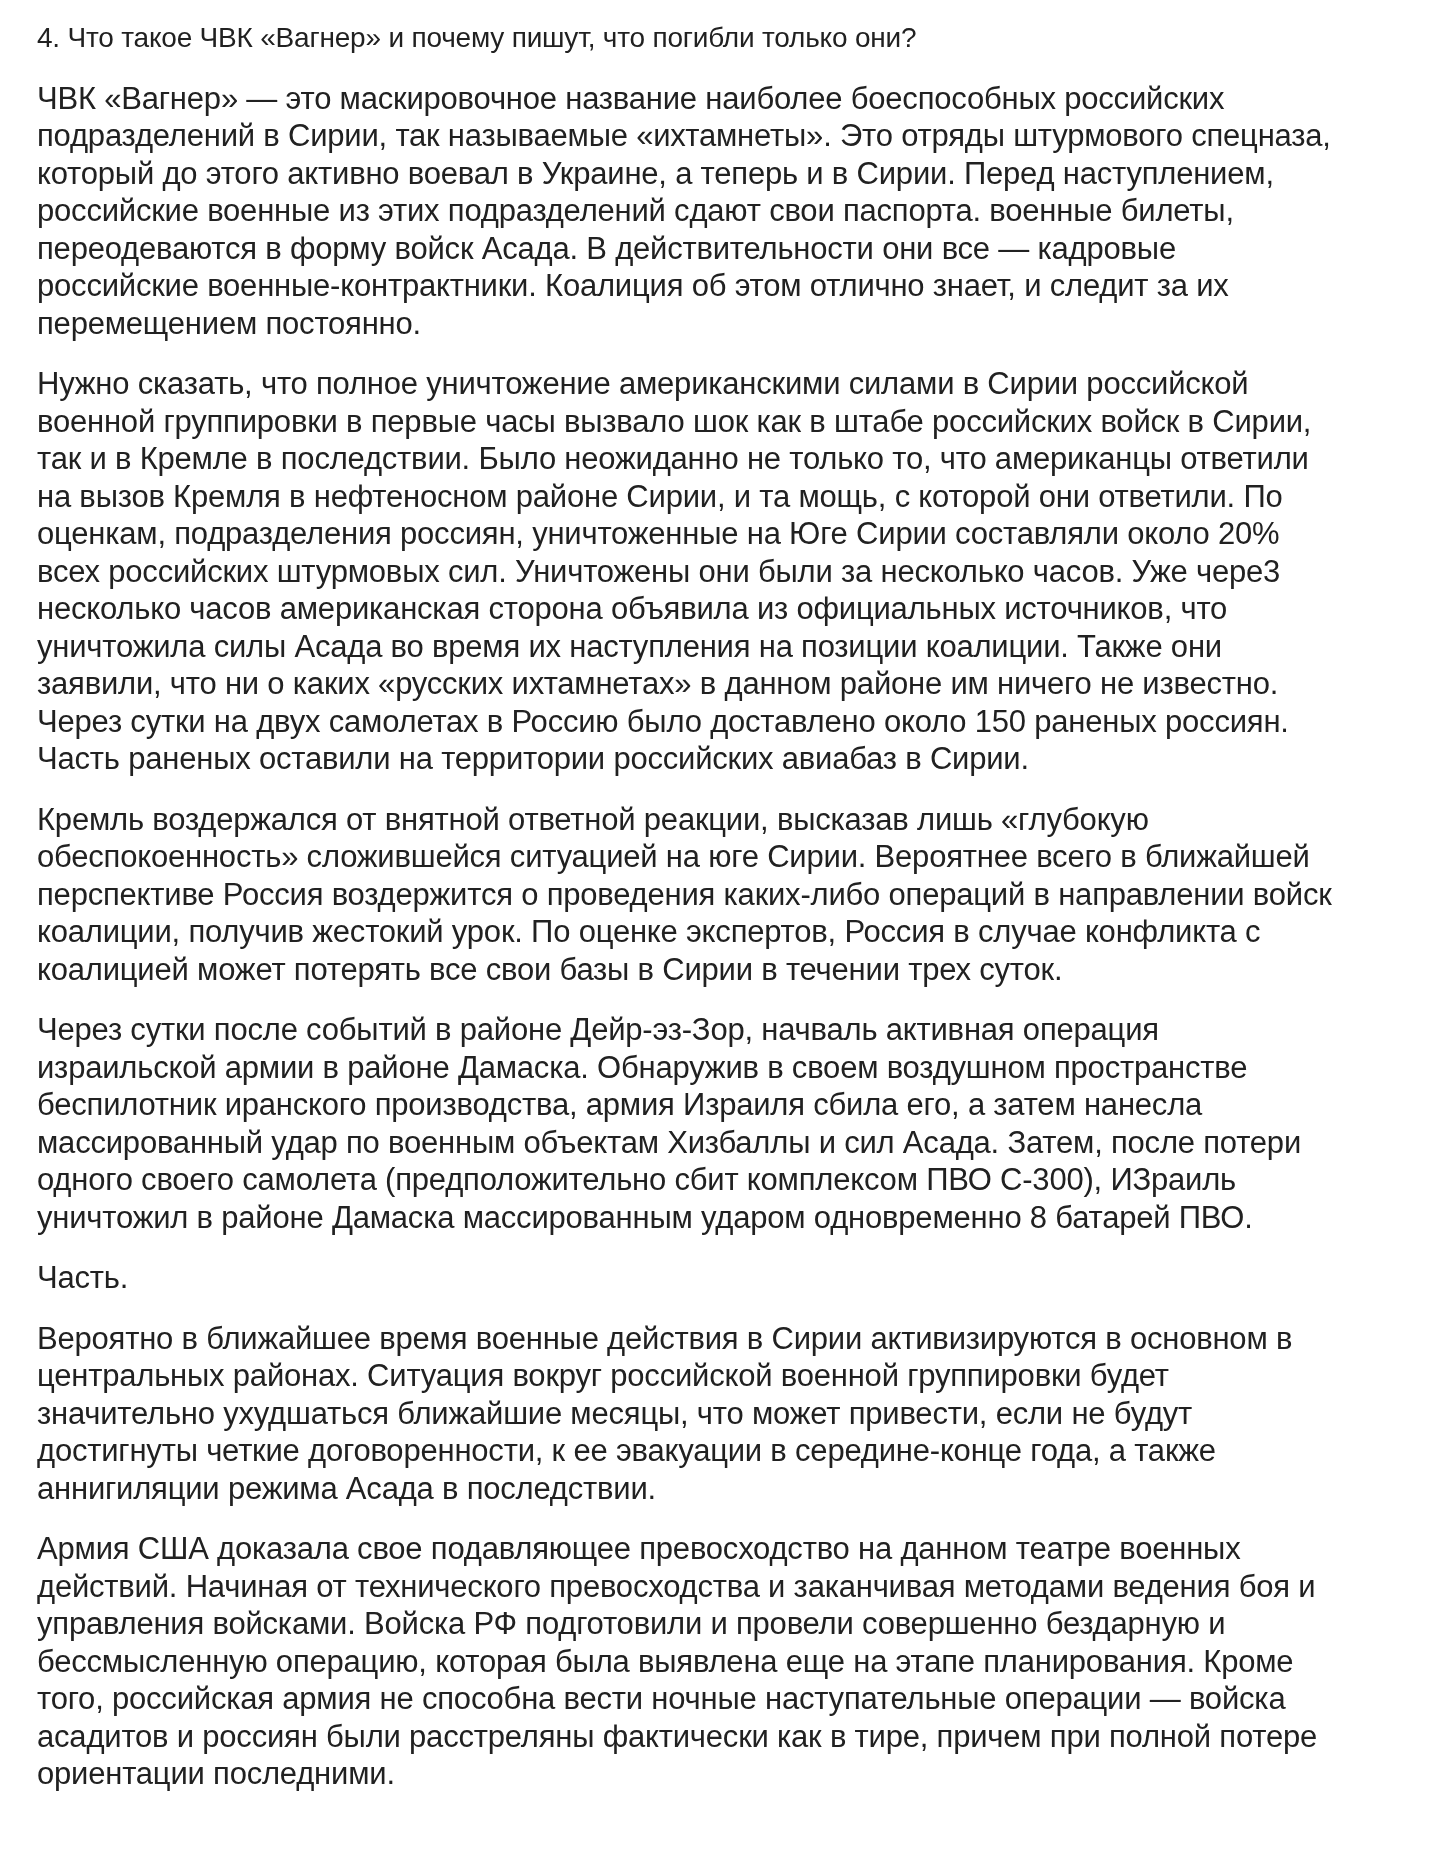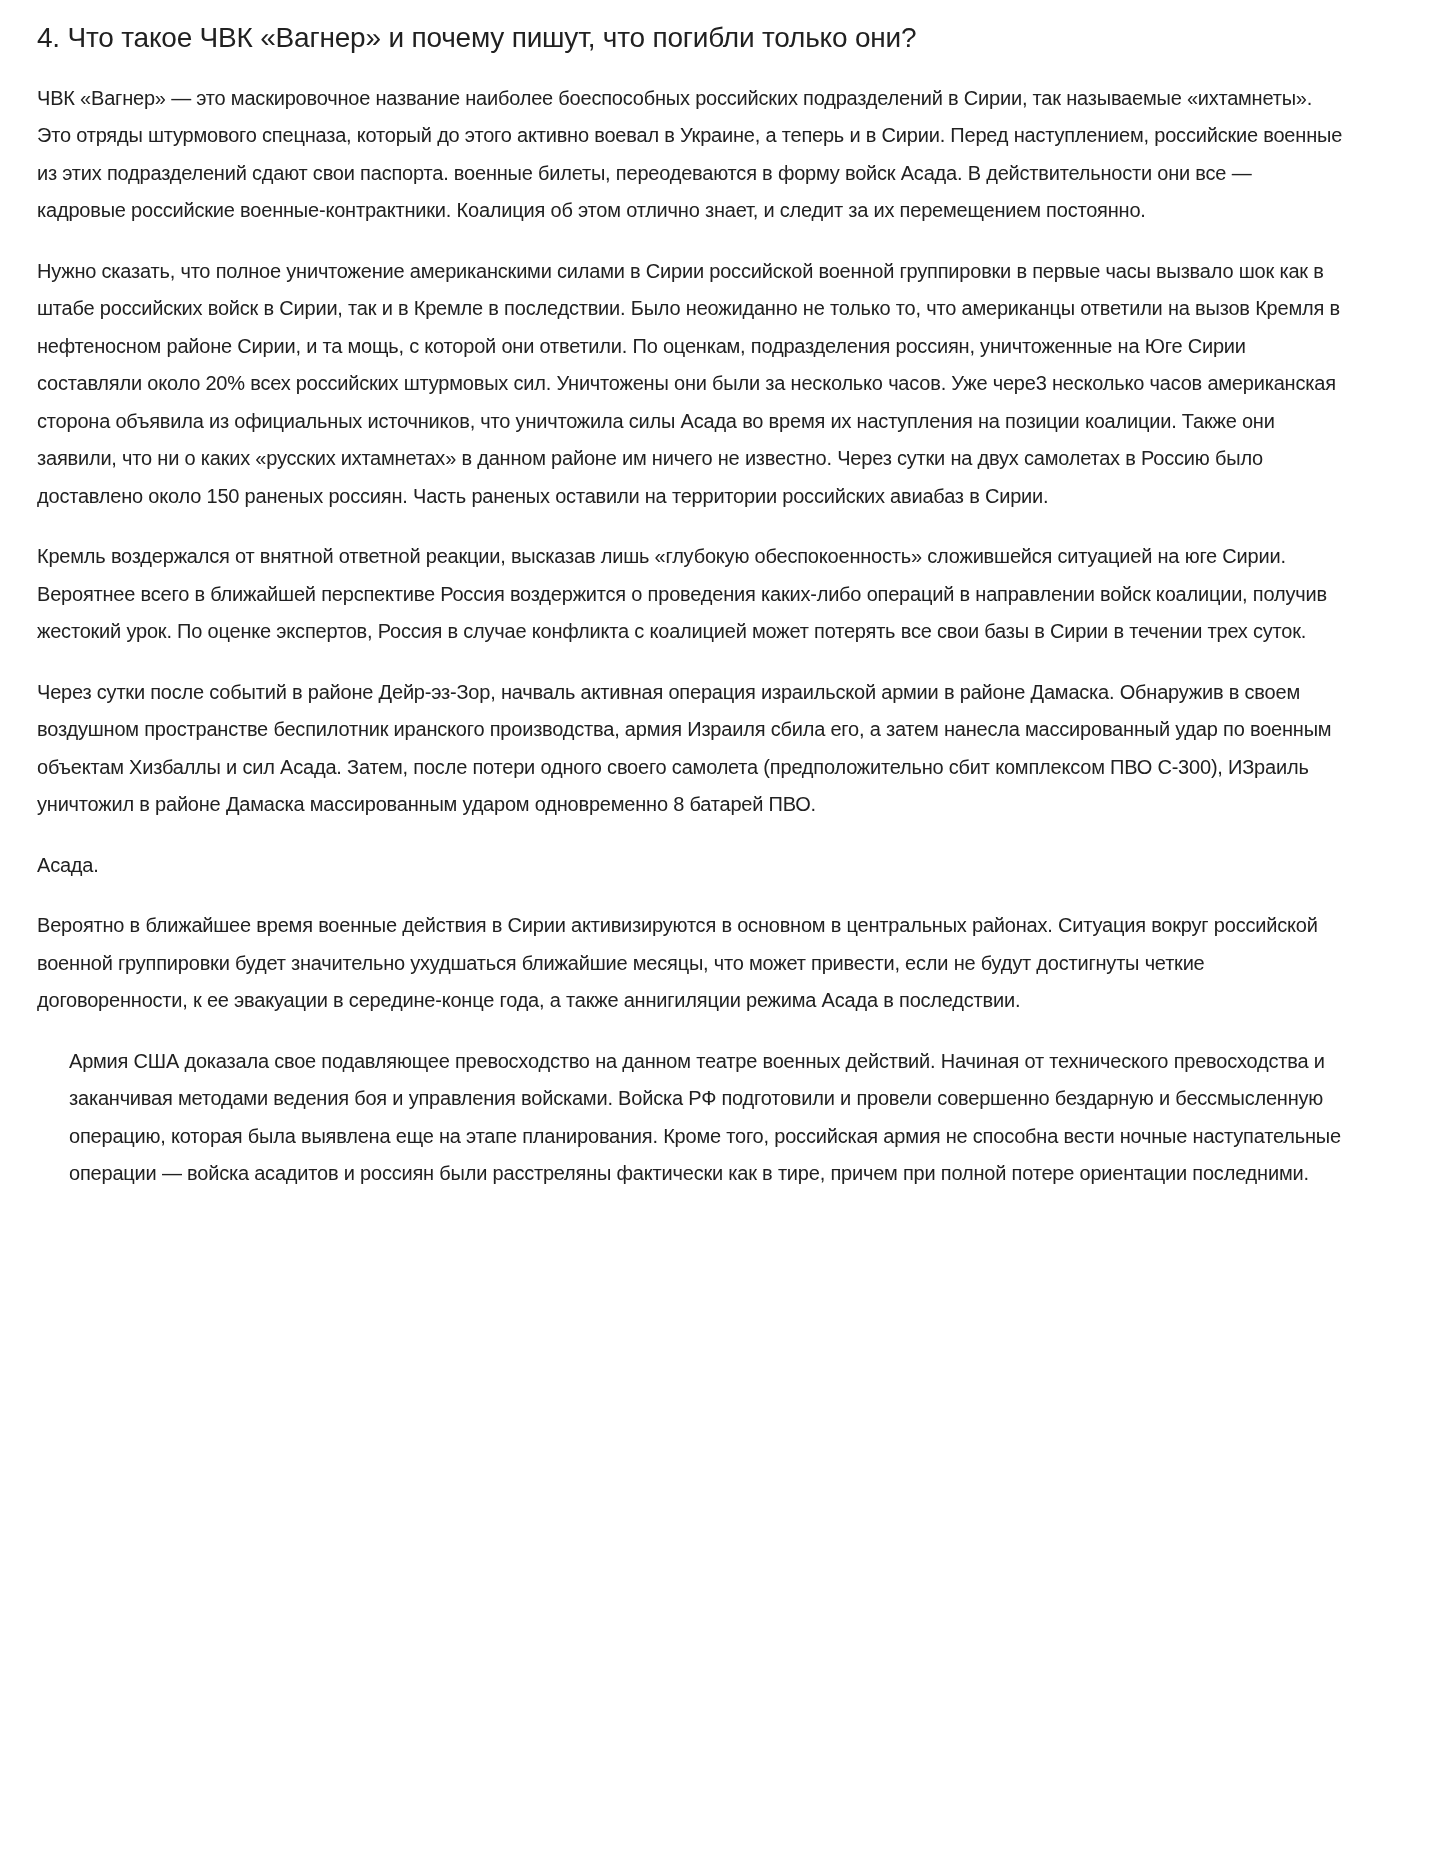--- a/index.html
+++ b/index.html
@@ -13,47 +13,47 @@
   }
   .page {
     box-sizing: border-box;
     width: 1369px;
     min-height: 1863px;
     padding: 19px 26px 40px 37px;
     color: #212121;
     background: #ffffff;
   }
   .block {
-    font-size: 20px;
+    font-size: 31px;
     line-height: 37.5px;
     letter-spacing: -0.2px;
     font-weight: 400;
     margin: 0 0 23px 0;
     max-width: 1378px;
     word-wrap: break-word;
   }
-  .block:last-child { margin-bottom: 0; margin-left: 32px; }
+  .block:last-child { margin-bottom: 0; }
   h2.block {
     font-size: 28px;
     font-weight: 400;
   }
 </style>
 </head>
 <body>
 
 <main class="page">
   <h2 class="block">4. Что такое ЧВК «Вагнер» и почему пишут, что погибли только они?</h2>
 
   <p class="block">ЧВК «Вагнер» — это маскировочное название наиболее боеспособных российских подразделений в Сирии, так называемые «ихтамнеты». Это отряды штурмового спецназа, который до этого активно воевал в Украине, а теперь и в Сирии. Перед наступлением, российские военные из этих подразделений сдают свои паспорта. военные билеты, переодеваются в форму войск Асада. В действительности они все — кадровые российские военные-контрактники. Коалиция об этом отлично знает, и следит за их перемещением постоянно.</p>
 
 
   <p class="block">Нужно сказать, что полное уничтожение американскими силами в Сирии российской военной группировки в первые часы вызвало шок как в штабе российских войск в Сирии, так и в Кремле в последствии. Было неожиданно не только то, что американцы ответили на вызов Кремля в нефтеносном районе Сирии, и та мощь, с которой они ответили. По оценкам, подразделения россиян, уничтоженные на Юге Сирии составляли около 20% всех российских штурмовых сил. Уничтожены они были за несколько часов. Уже чере3 несколько часов американская сторона объявила из официальных источников, что уничтожила силы Асада во время их наступления на позиции коалиции. Также они заявили, что ни о каких «русских ихтамнетах» в данном районе им ничего не известно. Через сутки на двух самолетах в Россию было доставлено около 150 раненых россиян. Часть раненых оставили на территории российских авиабаз в Сирии.</p>
 
   <p class="block">Кремль воздержался от внятной ответной реакции, высказав лишь «глубокую обеспокоенность» сложившейся ситуацией на юге Сирии. Вероятнее всего в ближайшей перспективе Россия воздержится о проведения каких-либо операций в направлении войск коалиции, получив жестокий урок. По оценке экспертов, Россия в случае конфликта с коалицией может потерять все свои базы в Сирии в течении трех суток.</p>
 
   <p class="block">Через сутки после событий в районе Дейр-эз-Зор, начваль активная операция израильской армии в районе Дамаска. Обнаружив в своем воздушном пространстве беспилотник иранского производства, армия Израиля сбила его, а затем нанесла массированный удар по военным объектам Хизбаллы и сил Асада. Затем, после потери одного своего самолета (предположительно сбит комплексом ПВО С-300), ИЗраиль уничтожил в районе Дамаска массированным ударом одновременно 8 батарей ПВО.</p>
 
-  <p class="block">Асада.</p>
+  <p class="block">Часть.</p>
 
   <p class="block">Вероятно в ближайшее время военные действия в Сирии активизируются в основном в центральных районах. Ситуация вокруг российской военной группировки будет значительно ухудшаться ближайшие месяцы, что может привести, если не будут достигнуты четкие договоренности, к ее эвакуации в середине-конце года, а также аннигиляции режима Асада в последствии.</p>
 
   <p class="block">Армия США доказала свое подавляющее превосходство на данном театре военных действий. Начиная от технического превосходства и заканчивая методами ведения боя и управления войсками. Войска РФ подготовили и провели совершенно бездарную и бессмысленную операцию, которая была выявлена еще на этапе планирования. Кроме того, российская армия не способна вести ночные наступательные операции — войска асадитов и россиян были расстреляны фактически как в тире, причем при полной потере ориентации последними.</p>
 </main>
 
 </body></html>

